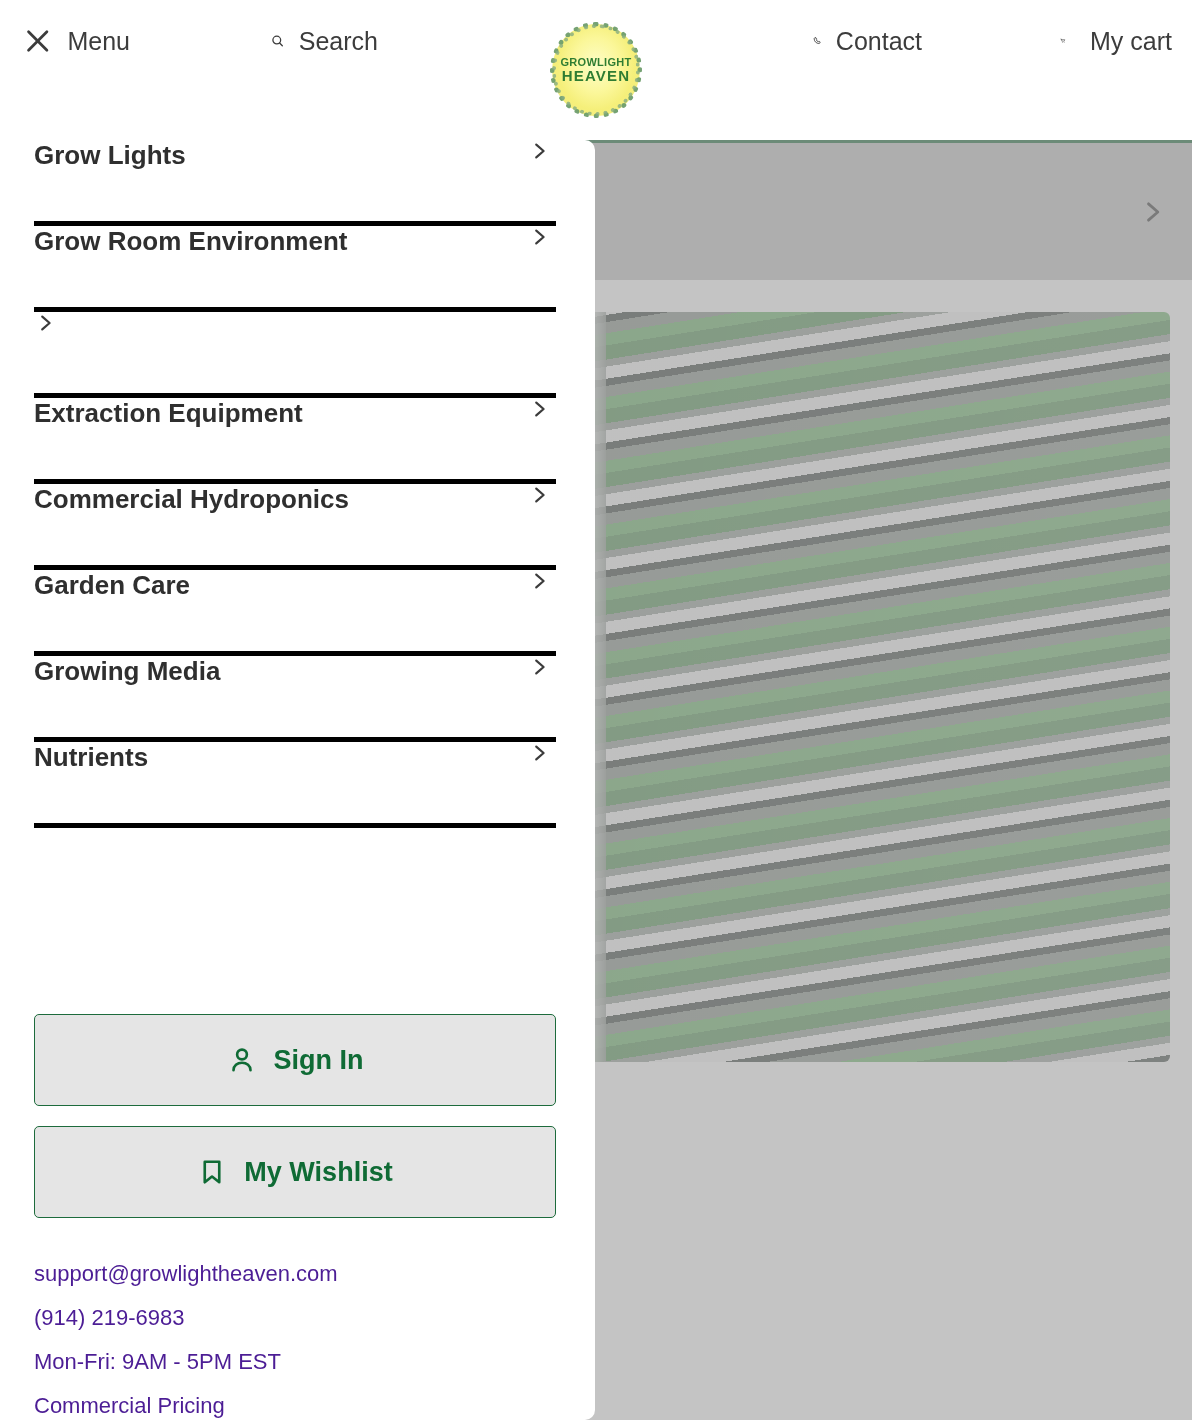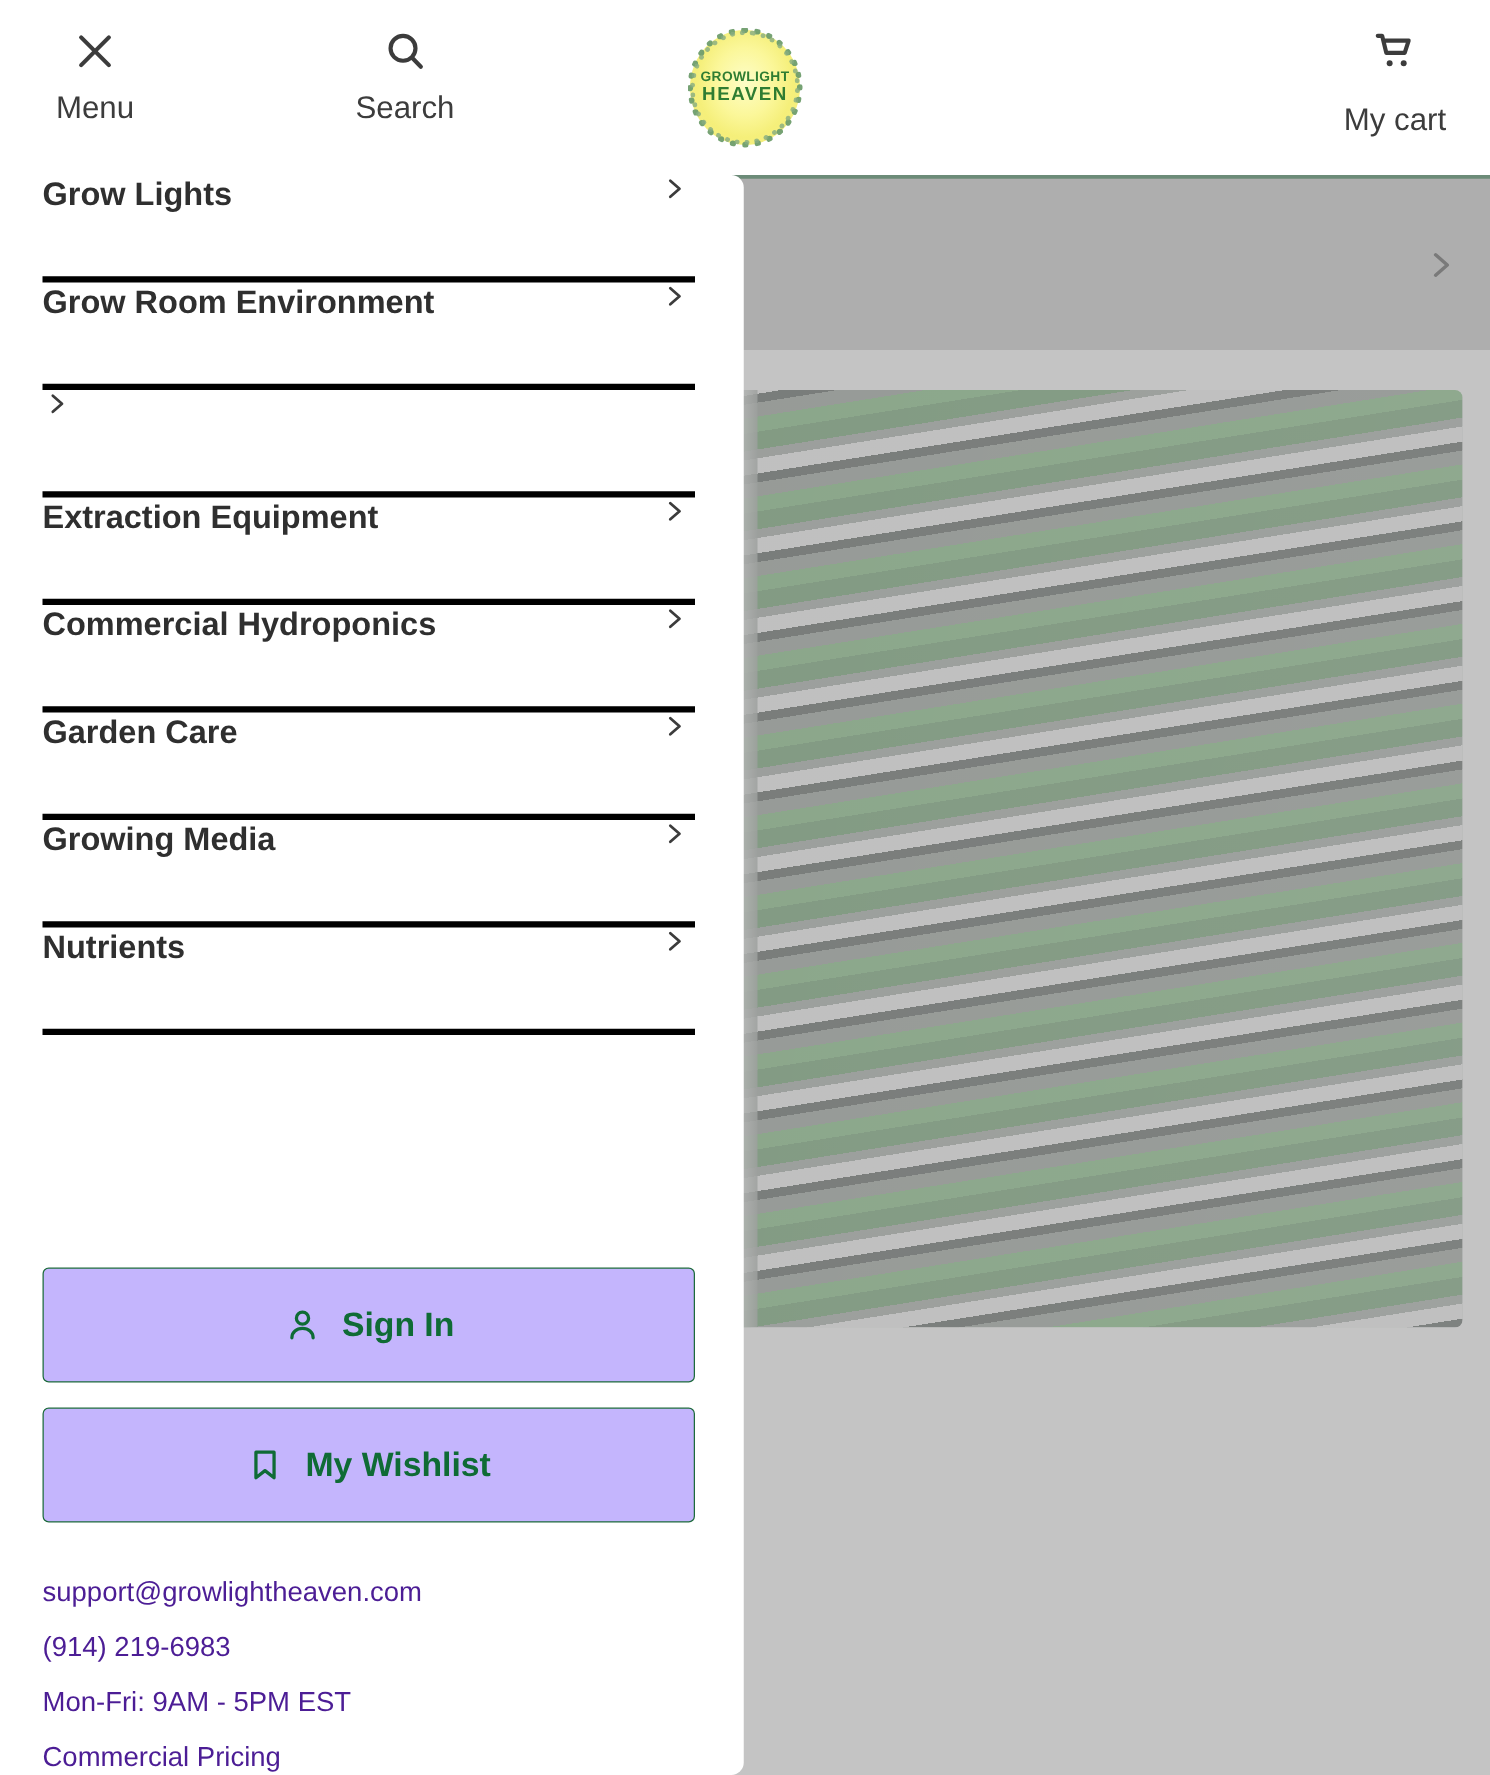--- a/index.html
+++ b/index.html
@@ -157,21 +157,21 @@
     height: 140px;
     background: #ffffff;
     z-index: 30;
     display: flex;
     align-items: flex-start;
   }
   .topbar-item {
     position: absolute;
     top: 22px;
     display: flex;
-    flex-direction: column;
+    flex-direction: row;
     align-items: center;
     gap: 14px;
     cursor: pointer;
     justify-content: flex-end;
   }
   .topbar-item .ic { color: #3c3c3c; display: block; }
   .topbar-item .lbl {
     font-size: 25px;
     color: #3c3c3c;
     line-height: 1;
@@ -280,21 +280,21 @@
   .action-btns {
     position: absolute;
     top: 874px; left: 34px;
     width: 522px;
   }
   .act-btn {
     width: 522px;
     height: 92px;
     border: 1.5px solid #1d6b3c;
     border-radius: 5px;
-    background: #c4b5fd;
+    background: #e5e5e5;
     display: flex;
     align-items: center;
     justify-content: center;
     gap: 17px;
     cursor: pointer;
     margin-bottom: 20px;
   }
   .act-btn .alabel {
     font-size: 27px;
     font-weight: bold;
@@ -371,20 +371,26 @@
     <div class="logo">
       <div class="logo-circle"></div>
       <div class="logo-laurel"></div>
       <div class="logo-laurel2"></div>
       <div class="logo-text">
         <span class="logo-t1">GROWLIGHT</span>
         <span class="logo-t2">HEAVEN</span>
       </div>
     </div>
 
+    <div class="topbar-item ti-contact">
+      <svg class="ic" width="38" height="38" viewBox="0 0 24 24" fill="none" stroke="currentColor" stroke-width="2.1" stroke-linecap="round" stroke-linejoin="round">
+        <path d="M8.2 3.6c-1.6 0-2.9 1.3-2.9 2.9 0 6.4 5.2 11.6 11.6 11.6 1.6 0 2.9-1.3 2.9-2.9 0-1.2-1.1-2-2.2-2.3-1-.3-1.9.2-2.6.9-2-.9-3.5-2.5-4.4-4.5.7-.7 1.2-1.6.9-2.6-.3-1.1-1.1-2.2-2.3-2.2z"></path>
+      </svg>
+      <span class="lbl">Contact</span>
+    </div>
 
     <div class="topbar-item ti-cart">
       <svg class="ic" width="38" height="38" viewBox="0 0 24 24" fill="none" stroke="currentColor" stroke-width="2.1" stroke-linecap="round" stroke-linejoin="round">
         <path d="M3.3 4.2h2.2l2.1 8.6h9.3l2-6.2H6.2"></path>
         <circle cx="9.3" cy="18.1" r="1.5" fill="currentColor" stroke="none"></circle>
         <circle cx="16.4" cy="18.1" r="1.5" fill="currentColor" stroke="none"></circle>
       </svg>
       <span class="lbl">My cart</span>
     </div>
   </div>

